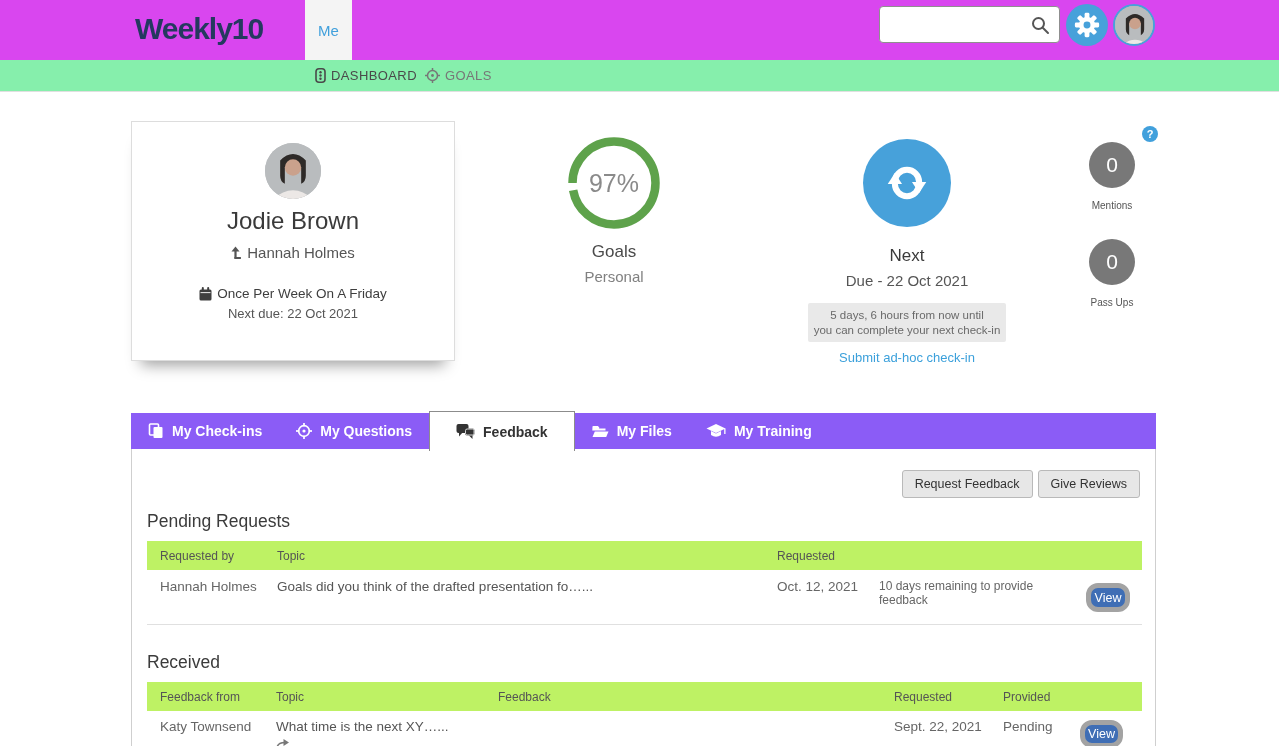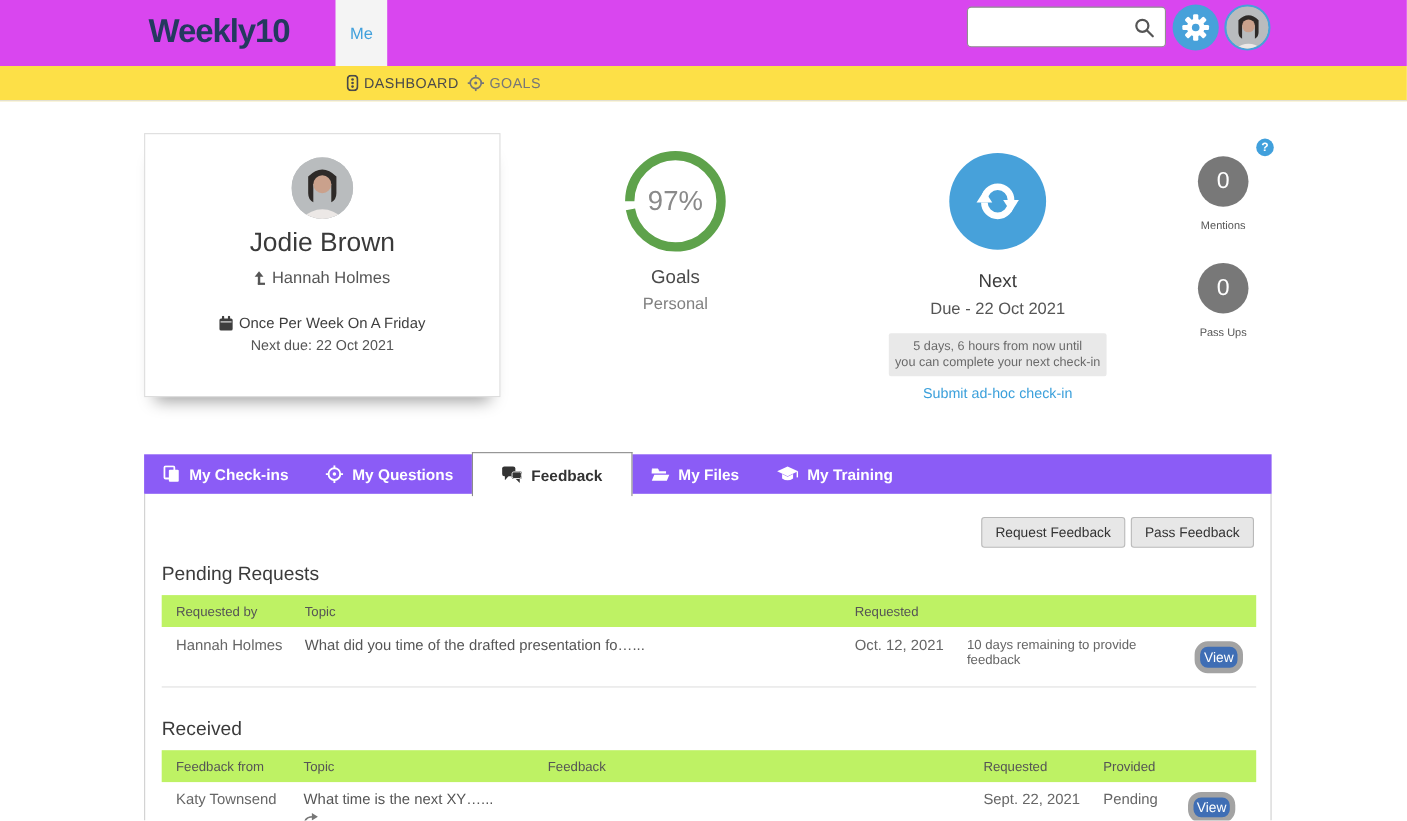--- a/index.html
+++ b/index.html
@@ -18,21 +18,21 @@
                 border:1px solid #8f8f8f; border-radius:4px; }
   .search-box input { position:absolute; left:8px; top:2px; width:140px; height:31px; border:none; outline:none;
                       font-size:14px; background:transparent; font-family:"Liberation Sans",sans-serif; }
   .search-icon { position:absolute; right:9px; top:8px; width:20px; height:20px; }
   .gear-btn { position:absolute; left:1066px; top:4px; width:42px; height:42px; border-radius:50%;
               background:#47a1da; display:flex; align-items:center; justify-content:center; cursor:pointer; }
   .avatar-btn { position:absolute; left:1113px; top:4px; width:42px; height:42px; border-radius:50%;
                 border:2px solid #47a1da; overflow:hidden; cursor:pointer; background:#b9bcbe; }
 
   
-  .subnav { position:absolute; left:0; top:60px; width:1279px; height:32px; background:#fde047; border-bottom:1px solid #e0e0e0; }
+  .subnav { position:absolute; left:0; top:60px; width:1279px; height:32px; background:#86efac; border-bottom:1px solid #e0e0e0; }
   .subnav-item { position:absolute; top:0; height:31px; display:flex; align-items:center; gap:5px;
                  font-size:13px; letter-spacing:.4px; cursor:pointer; }
   .subnav-dash { left:315px; color:#4a4a4a; }
   .subnav-goals { left:425px; color:#777; }
   .dash-underline { position:absolute; left:307px; top:89px; width:102px; height:2px; background:#555; }
   .help-btn { position:absolute; left:1142px; top:66px; width:16px; height:16px; border-radius:50%;
               background:#41a0dc; color:#fff; font-size:11px; font-weight:bold; display:flex;
               align-items:center; justify-content:center; cursor:pointer; }
 
   
@@ -272,36 +272,36 @@
       <path d="M5 8 v4 q5 3.4 10 0 v-4 l-5 2.4 z" fill="#fff"></path>
       <rect x="18.2" y="5.5" width="1.3" height="5.5" fill="#fff"></rect>
     </svg>
     <span>My Training</span>
   </div>
 </div>
 
 <div class="panel">
   <div class="btn-row">
     <button class="gray-btn">Request Feedback</button>
-    <button class="gray-btn">Pass Feedback</button>
+    <button class="gray-btn">Give Reviews</button>
   </div>
 
   <div class="section-title" style="top:62px;">Pending Requests</div>
 
   <div class="tbl" style="top:92px;">
     <div class="tbl-head grid1">
       <div>Requested by</div>
       <div>Topic</div>
       <div>Requested</div>
       <div></div>
       <div></div>
     </div>
     <div class="tbl-row grid1 row1">
       <div>Hannah Holmes</div>
-      <div style="color:#555;">What did you time of the drafted presentation fo…...</div>
+      <div style="color:#555;">Goals did you think of the drafted presentation fo…...</div>
       <div>Oct. 12, 2021</div>
       <div class="cell-small">10 days remaining to provide feedback</div>
       <div class="view-btn vb1">View</div>
     </div>
   </div>
 
   <div class="section-title" style="top:203px;">Received</div>
 
   <div class="tbl" style="top:233px;">
     <div class="tbl-head grid2">

